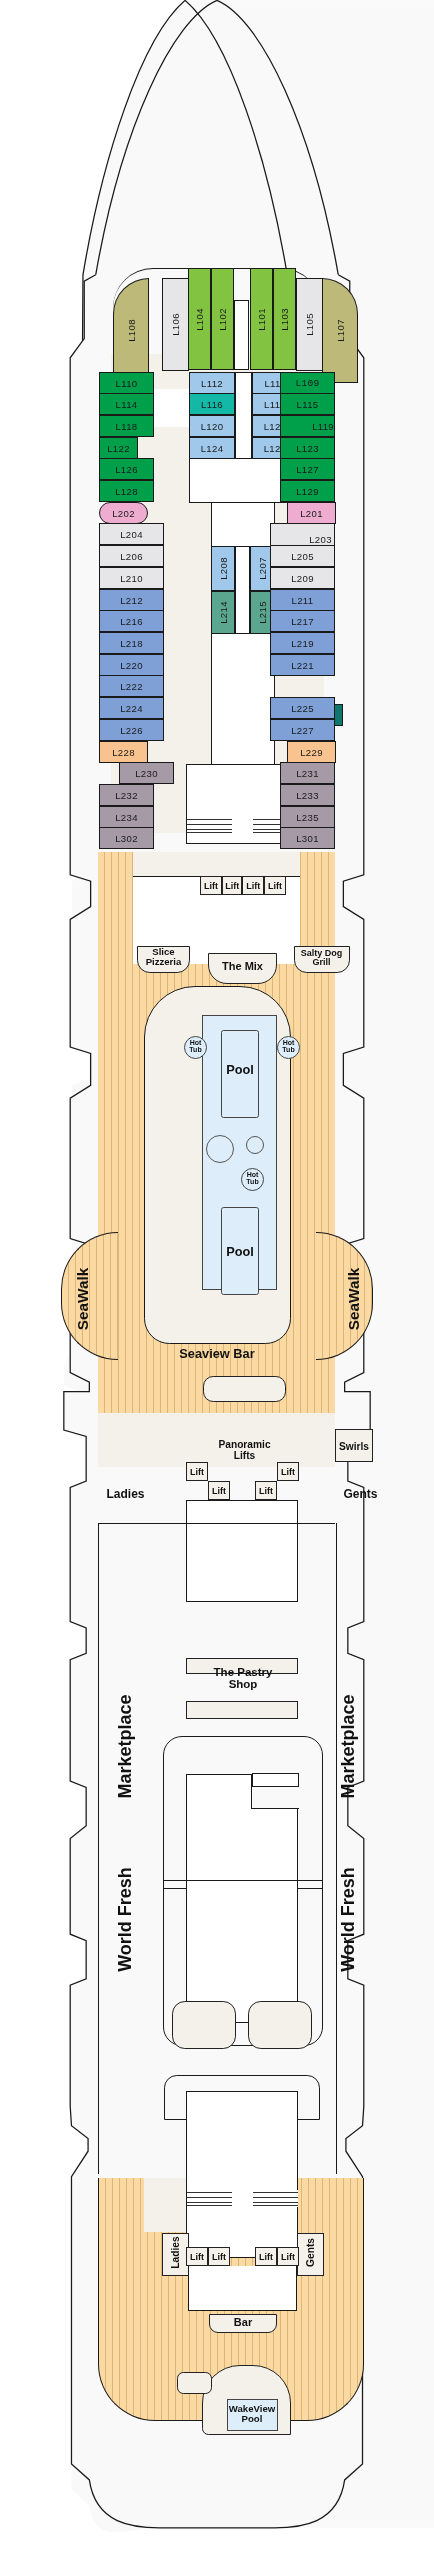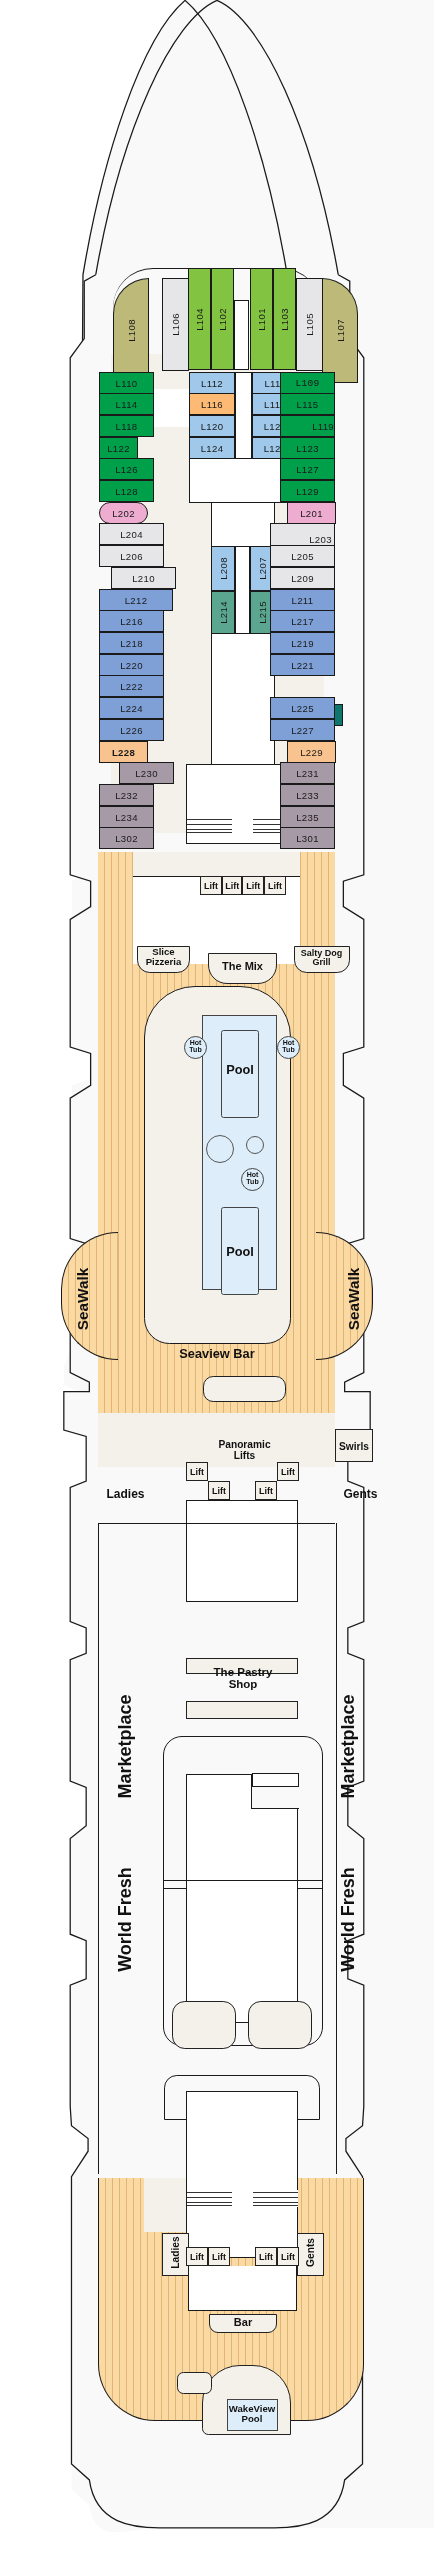--- a/index.html
+++ b/index.html
@@ -70,21 +70,21 @@
       <span>L107</span>
     </div>
 
   <div id="port-outer"></div>
 
   <div id="stbd-outer"></div>
 
   <div class="cabin" style="left:189px;top:372px;width:46px;height:22px;background:#9fc8ea">
       <span>L112</span>
     </div>
-  <div class="cabin" style="left:189px;top:393px;width:46px;height:22px;background:#fdba74">
+  <div class="cabin" style="left:189px;top:393px;width:46px;height:22px;background:#14b8a6">
       <span>L116</span>
     </div>
   <div class="cabin" style="left:189px;top:415px;width:46px;height:22px;background:#9fc8ea">
       <span>L120</span>
     </div>
   <div class="cabin" style="left:189px;top:437px;width:46px;height:22px;background:#9fc8ea">
       <span>L124</span>
     </div>
   <div class="abs" style="left:235px;top:372px;width:16.6px;height:88px;background:#fff;border:1px solid #1a1a1a"></div>
   <div class="cabin" style="left:252px;top:372px;width:46px;height:22px;background:#9fc8ea">
@@ -276,45 +276,45 @@
     </div>
     <div class="cabin" style="left: 99px; top: 502px; width: 49px; height: 22px; background: rgb(238, 173, 208); border-radius: 11px;">
       <span>L202</span>
     </div>
     <div class="cabin" style="left: 99px; top: 523px; width: 65px; height: 22px; background: rgb(230, 230, 232);">
       <span>L204</span>
     </div>
     <div class="cabin" style="left: 99px; top: 545px; width: 65px; height: 22px; background: rgb(230, 230, 232);">
       <span>L206</span>
     </div>
-    <div class="cabin" style="left: 99px; top: 567px; width: 65px; height: 22px; background: rgb(230, 230, 232); margin-left: 12px;">
+    <div class="cabin" style="left: 99px; top: 567px; width: 65px; height: 22px; background: rgb(230, 230, 232);">
       <span>L210</span>
     </div>
-    <div class="cabin" style="left: 99px; top: 589px; width: 74px; height: 22px; background: rgb(126, 160, 214);">
+    <div class="cabin" style="left: 99px; top: 589px; width: 65px; height: 22px; background: rgb(126, 160, 214);">
       <span>L212</span>
     </div>
     <div class="cabin" style="left: 99px; top: 610px; width: 65px; height: 22px; background: rgb(126, 160, 214);">
       <span>L216</span>
     </div>
     <div class="cabin" style="left: 99px; top: 632px; width: 65px; height: 22px; background: rgb(126, 160, 214);">
       <span>L218</span>
     </div>
     <div class="cabin" style="left: 99px; top: 654px; width: 65px; height: 22px; background: rgb(126, 160, 214);">
       <span>L220</span>
     </div>
     <div class="cabin" style="left: 99px; top: 675px; width: 65px; height: 22px; background: rgb(126, 160, 214);">
       <span>L222</span>
     </div>
     <div class="cabin" style="left: 99px; top: 697px; width: 65px; height: 22px; background: rgb(126, 160, 214);">
       <span>L224</span>
     </div>
     <div class="cabin" style="left: 99px; top: 719px; width: 65px; height: 22px; background: rgb(126, 160, 214);">
       <span>L226</span>
     </div>
-    <div class="cabin" style="left: 99px; top: 741px; width: 49px; height: 22px; background: rgb(249, 195, 143); font-weight: bold;">
+    <div class="cabin" style="left: 99px; top: 741px; width: 49px; height: 22px; background: rgb(249, 195, 143);">
       <span>L228</span>
     </div>
     <div class="cabin" style="left: 99px; top: 762px; width: 55px; height: 22px; background: rgb(167, 154, 167); margin-left: 20px;">
       <span>L230</span>
     </div>
     <div class="cabin" style="left: 99px; top: 784px; width: 55px; height: 22px; background: rgb(167, 154, 167);">
       <span>L232</span>
     </div>
     <div class="cabin" style="left: 99px; top: 806px; width: 55px; height: 22px; background: rgb(167, 154, 167);">
       <span>L234</span>

